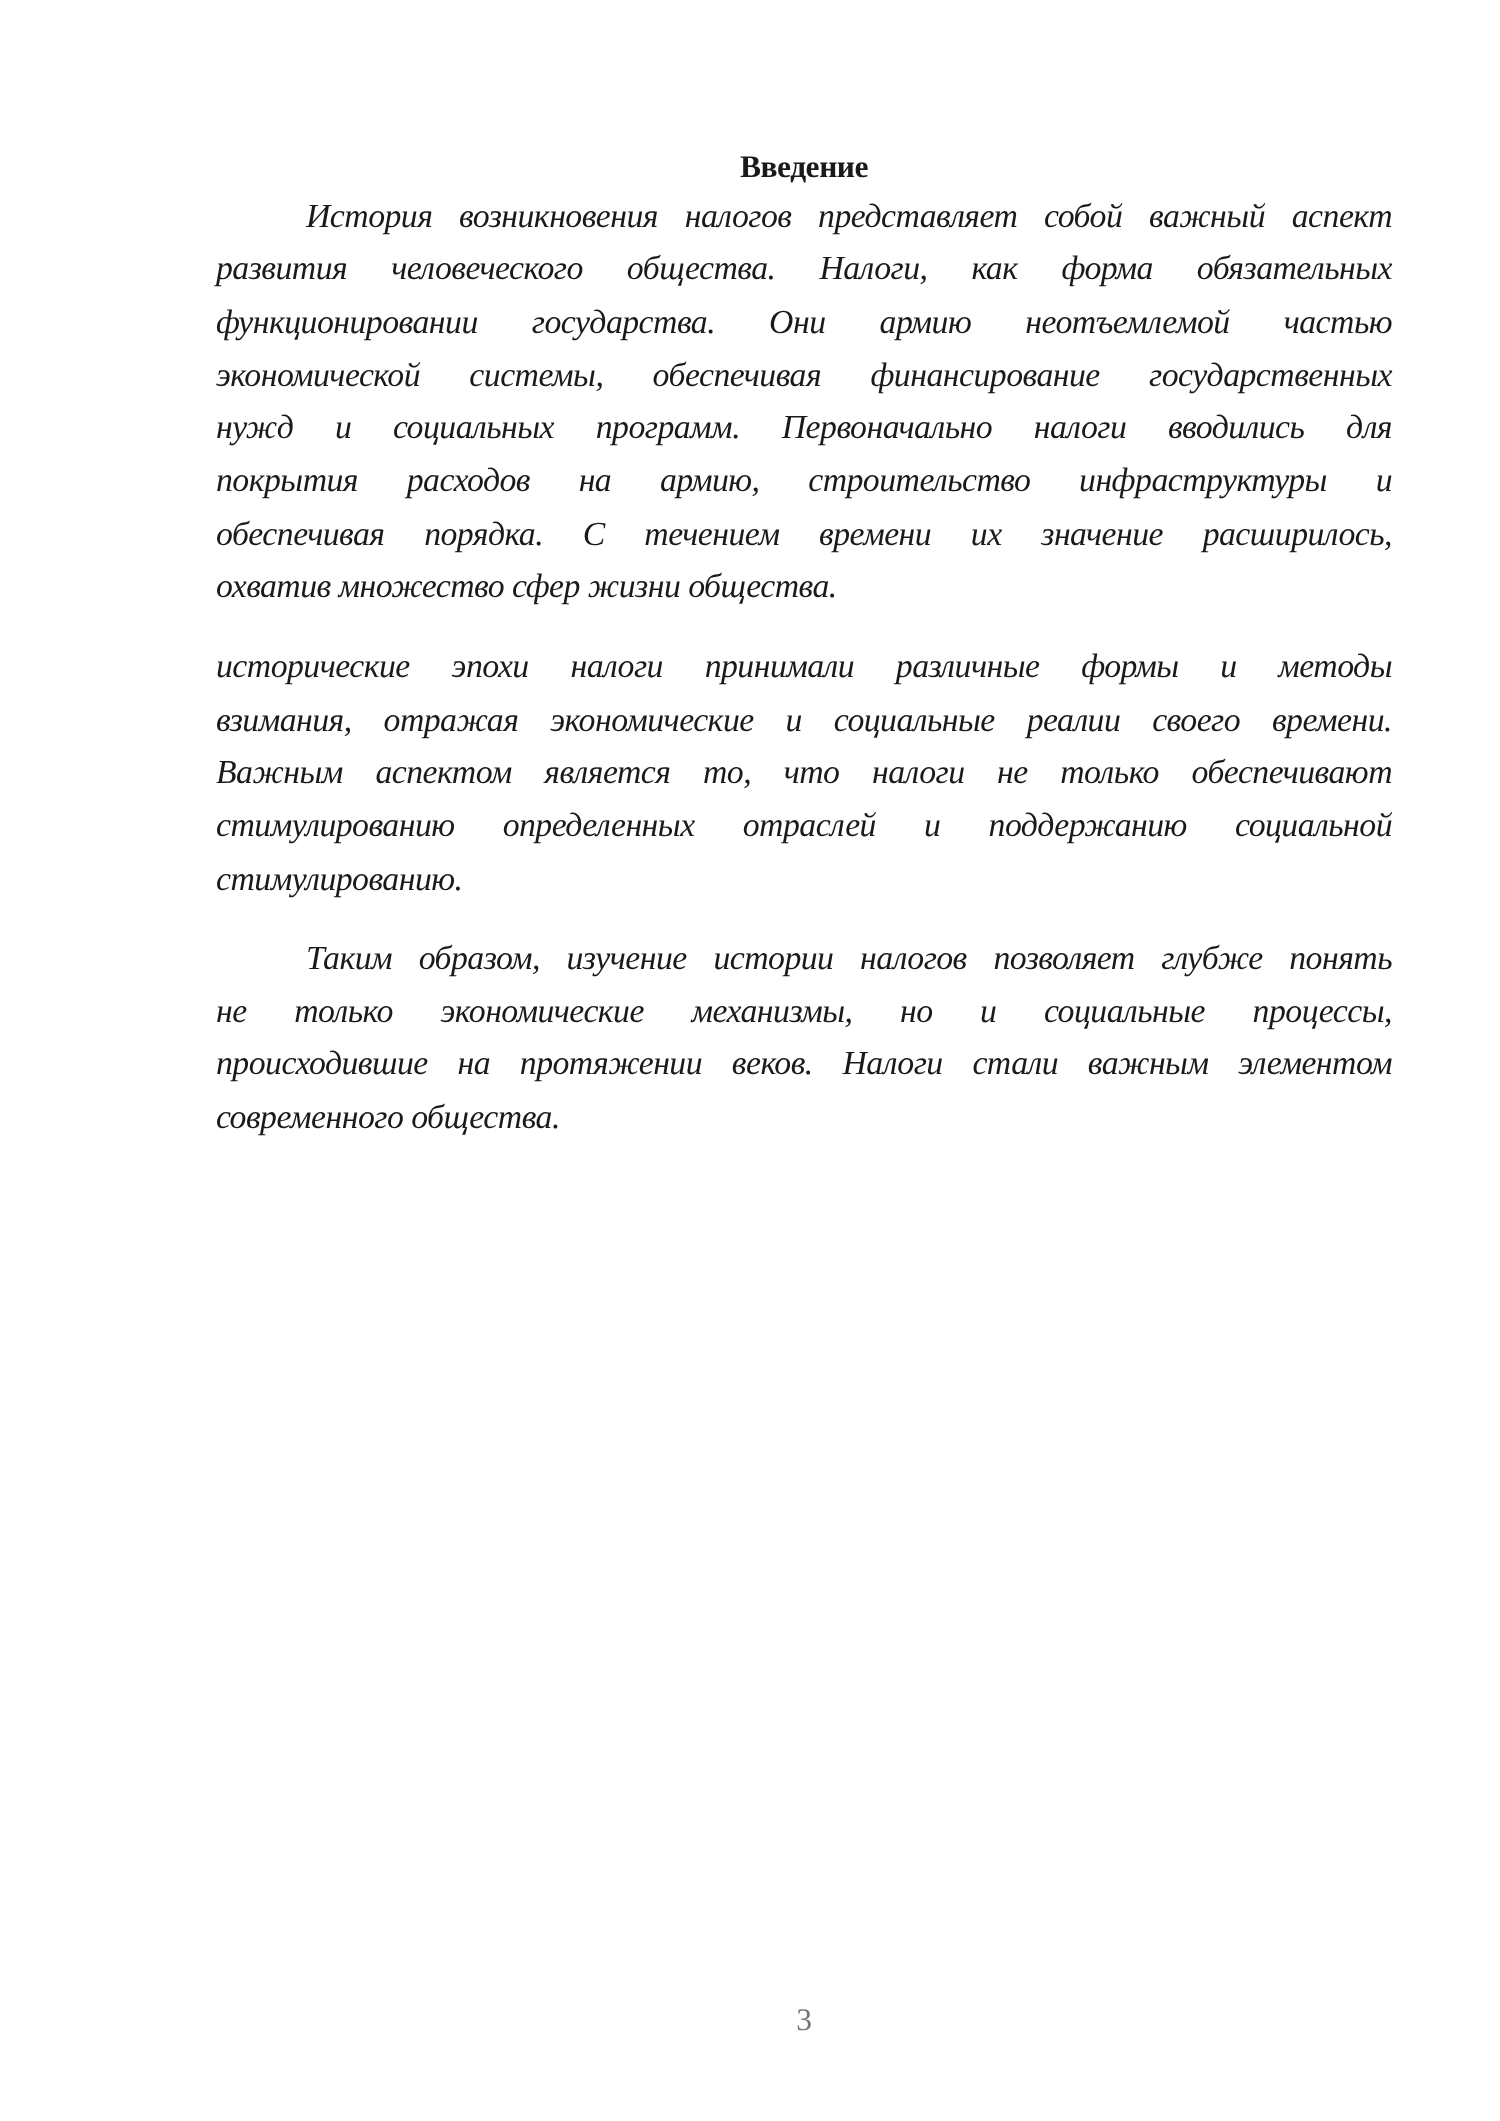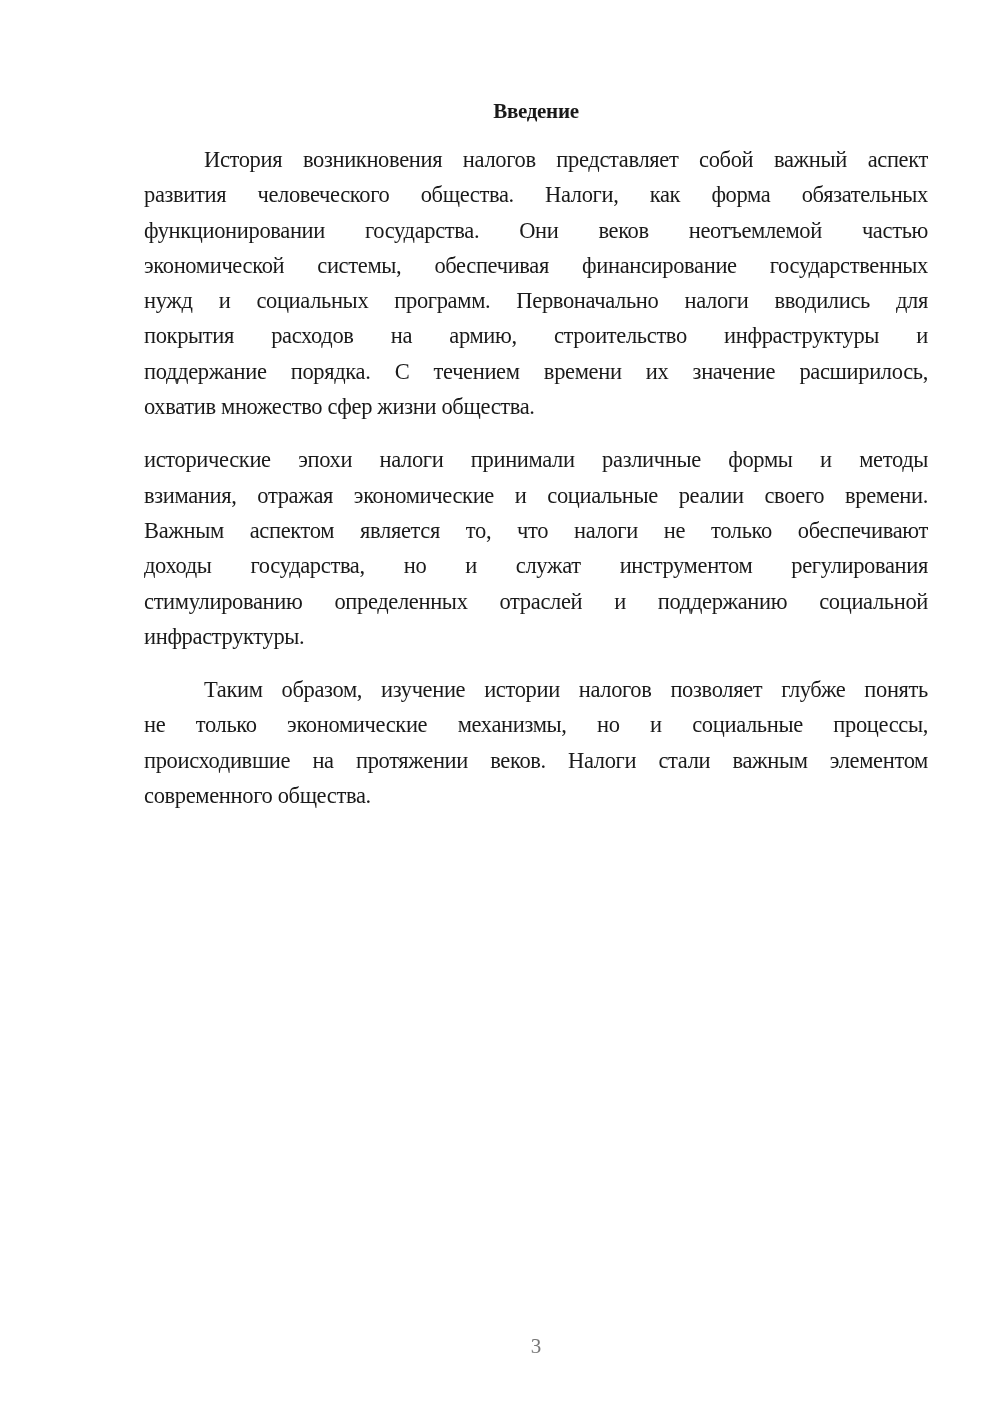--- a/index.html
+++ b/index.html
@@ -29,22 +29,23 @@
       width: 1072px;
       text-align: center;
       font-weight: bold;
       font-size: 21px;
       line-height: 30px;
       letter-spacing: -0.3px;
     }
     .content {
       position: absolute;
       left: 144px;
-      top: 142px;
+      top: 126px;
       width: 784px;
+      font-style: italic;
     }
     .line {
       display: block;
       height: 35.3px;
       line-height: 35.3px;
       font-size: 22.5px;
       white-space: nowrap;
       text-align: justify;
       text-align-last: justify;
       letter-spacing: -0.35px;
@@ -74,35 +75,34 @@
 </head>
 <body>
 
 <div class="page">
   <div class="title">Введение</div>
 
   <div class="content">
     <p class="para">
       <span class="line indent">История возникновения налогов представляет собой важный аспект</span>
       <span class="line">развития человеческого общества. Налоги, как форма обязательных</span>
-      <span class="line">функционировании государства. Они веков неотъемлемой частью</span>
+      <span class="line">функционировании государства. Они армию неотъемлемой частью</span>
       <span class="line">экономической системы, обеспечивая финансирование государственных</span>
       <span class="line">нужд и социальных программ. Первоначально налоги вводились для</span>
       <span class="line">покрытия расходов на армию, строительство инфраструктуры и</span>
-      <span class="line">поддержание порядка. С течением времени их значение расширилось,</span>
+      <span class="line">обеспечивая порядка. С течением времени их значение расширилось,</span>
       <span class="line last">охватив множество сфер жизни общества.</span>
     </p>
 
     <p class="para">
       <span class="line">исторические эпохи налоги принимали различные формы и методы</span>
       <span class="line">взимания, отражая экономические и социальные реалии своего времени.</span>
       <span class="line">Важным аспектом является то, что налоги не только обеспечивают</span>
-      <span class="line">доходы государства, но и служат инструментом регулирования</span>
       <span class="line">стимулированию определенных отраслей и поддержанию социальной</span>
-      <span class="line last">инфраструктуры.</span>
+      <span class="line last">стимулированию.</span>
     </p>
 
     <p class="para">
       <span class="line indent">Таким образом, изучение истории налогов позволяет глубже понять</span>
       <span class="line">не только экономические механизмы, но и социальные процессы,</span>
       <span class="line">происходившие на протяжении веков. Налоги стали важным элементом</span>
       <span class="line last">современного общества.</span>
     </p>
   </div>
 

